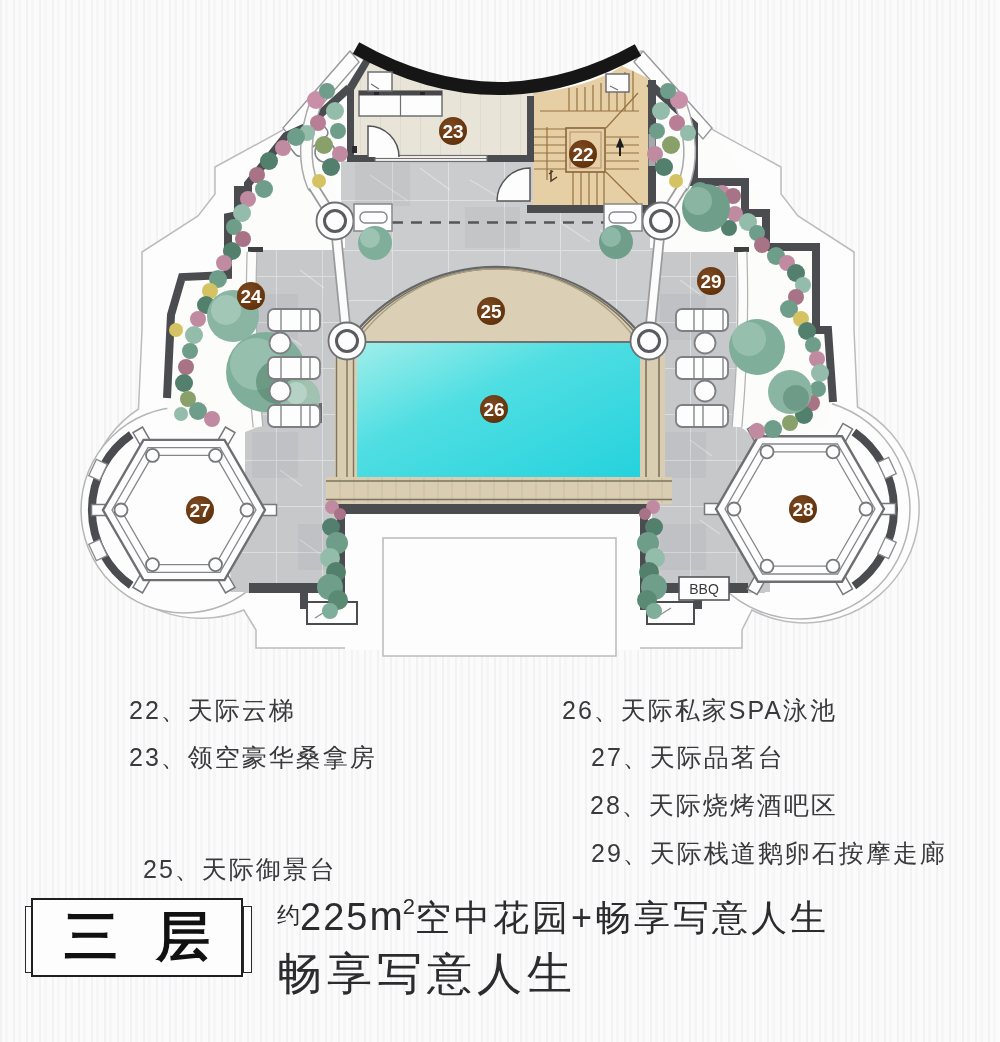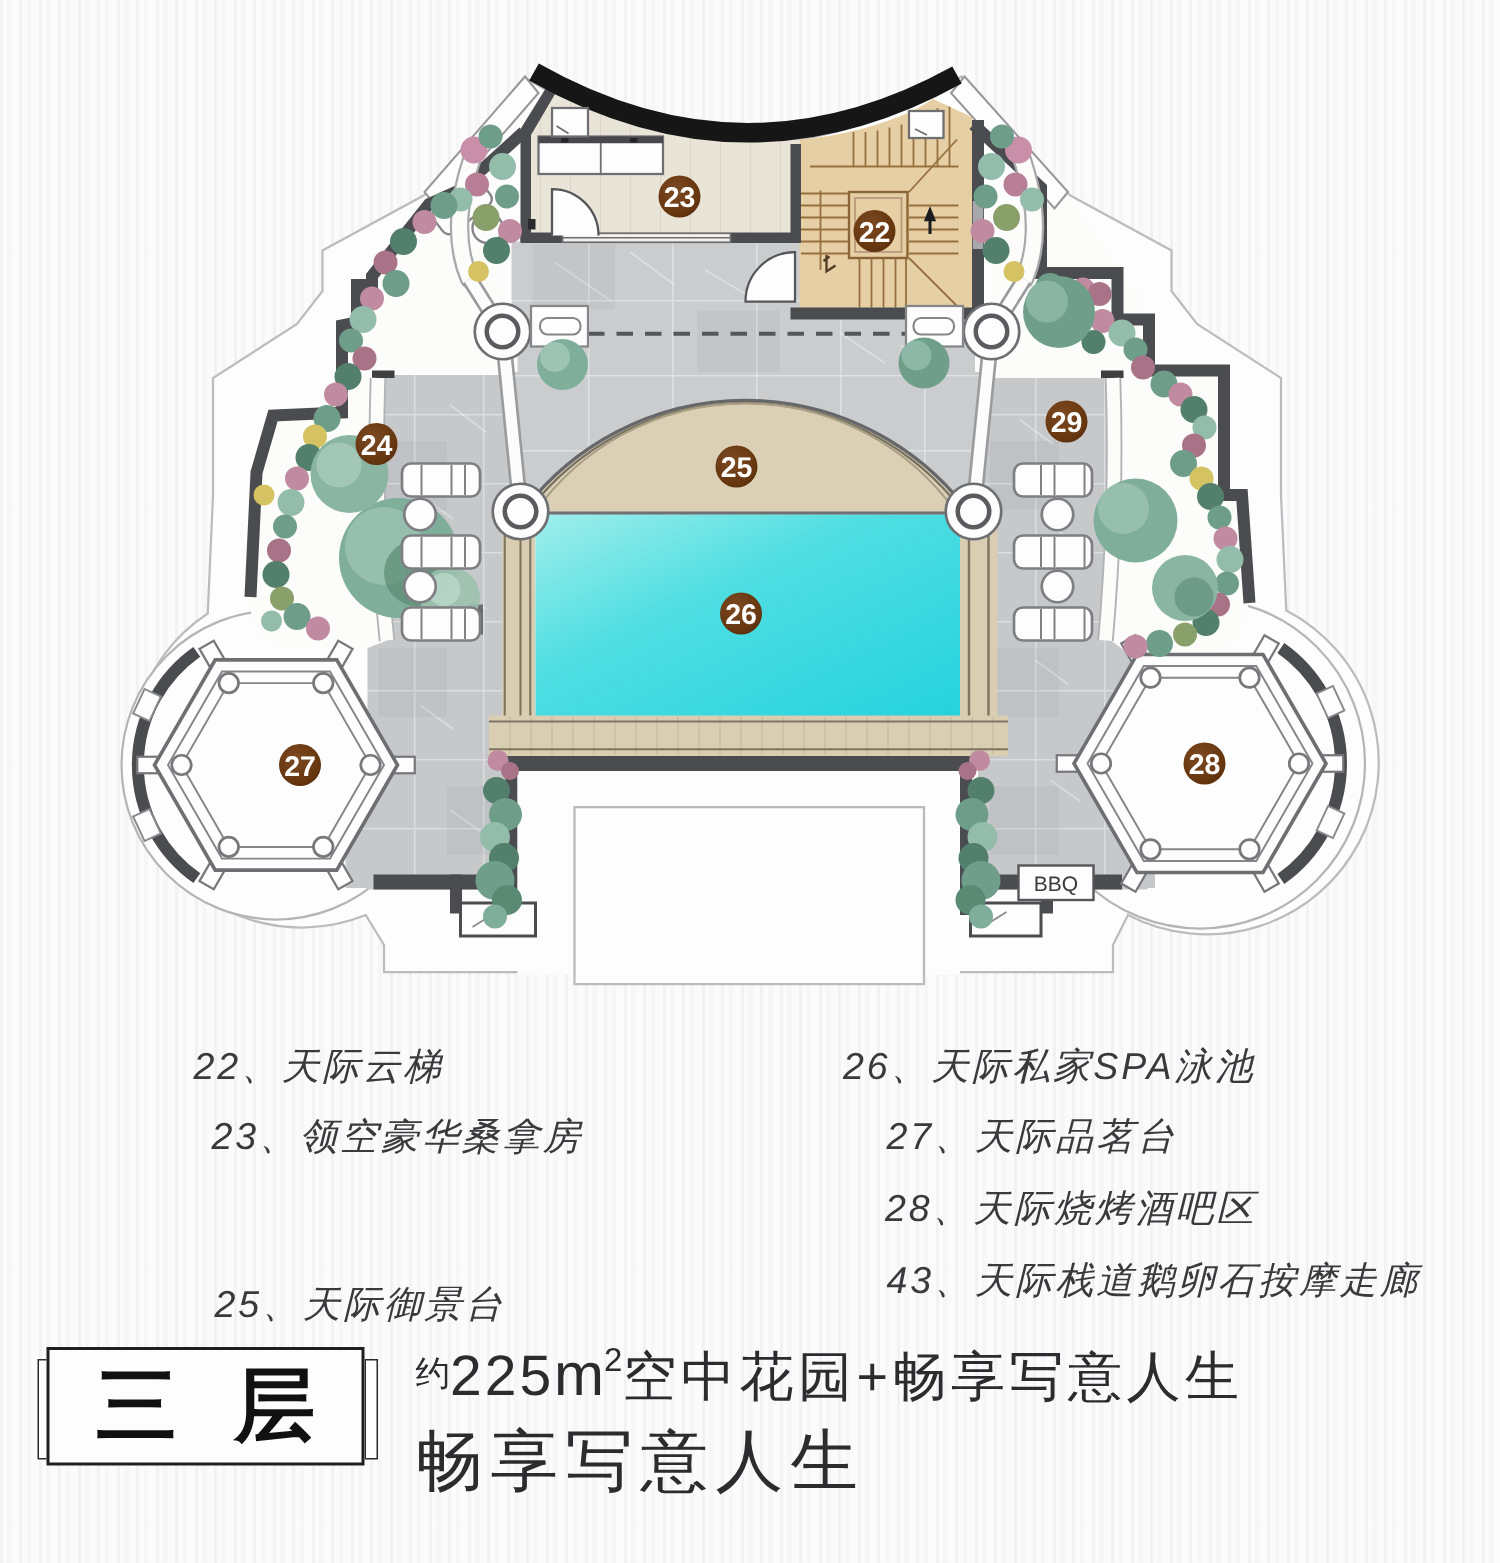--- a/index.html
+++ b/index.html
@@ -5,21 +5,21 @@
 html,body{margin:0;padding:0;}
 body{
   width:1000px;height:1042px;overflow:hidden;
   font-family:"Liberation Sans", sans-serif;
   background:
     repeating-linear-gradient(90deg, rgba(210,210,214,0.22) 0 2px, rgba(255,255,255,0) 2px 5px, rgba(222,222,226,0.16) 5px 8px, rgba(255,255,255,0) 8px 13px),
     #fbfbfc;
 }
 #stage{position:relative;width:1000px;height:1042px;}
 svg{position:absolute;left:0;top:0;}
-.legend{position:absolute;color:#3a3a3c;font-size:25px;letter-spacing:2px;white-space:nowrap;font-style:italic;}
+.legend{position:absolute;color:#3a3a3c;font-size:25px;letter-spacing:2px;white-space:nowrap;}
 .t1{position:absolute;color:#2c2c2e;white-space:nowrap;}
 </style>
 </head>
 <body>
 <div id="stage">
 <svg width="1000" height="1042" viewBox="0 0 1000 1042">
 <defs>
 <pattern id="tile" width="46" height="46" patternUnits="userSpaceOnUse">
   <rect width="46" height="46" fill="#c7c8ca"></rect>
   <path d="M46 0H0V46" fill="none" stroke="#dcdddf" stroke-width="2"></path>
@@ -544,27 +544,27 @@
         </g>
 
 <g>
           <circle cx="711" cy="281" r="14" fill="url(#badge)"></circle>
           <text x="711" y="288" fill="#fff">29</text>
         </g>
 </g>
 </svg>
 
 <div class="legend" style="left:129px;top:694px;">22、天际云梯</div>
-<div class="legend" style="left:129px;top:741px;margin-left:12px;">23、领空豪华桑拿房</div>
+<div class="legend" style="left:129px;top:741px;">23、领空豪华桑拿房</div>
 <div class="legend" style="left:143px;top:837px;margin-top:16px;">25、天际御景台</div>
 
 <div class="legend" style="left:562px;top:694px;">26、天际私家SPA泳池</div>
 <div class="legend" style="left:591px;top:741px;">27、天际品茗台</div>
 <div class="legend" style="left:590px;top:789px;">28、天际烧烤酒吧区</div>
-<div class="legend" style="left:591px;top:837px;">43、天际栈道鹅卵石按摩走廊</div>
+<div class="legend" style="left:591px;top:837px;">29、天际栈道鹅卵石按摩走廊</div>
 
 <div style="position:absolute;left:25px;top:906px;width:7px;height:65px;border:1.6px solid #2a2a2c;background:#fdfdfd;"></div>
 <div style="position:absolute;left:243px;top:906px;width:7px;height:65px;border:1.6px solid #2a2a2c;background:#fdfdfd;"></div>
 <div style="position:absolute;left:31px;top:898px;width:212px;height:79px;border:2.5px solid #1f1f21;background:#fdfdfd;box-sizing:border-box;"></div>
 <div style="position:absolute;left:31px;top:898px;width:212px;height:79px;display:flex;align-items:center;justify-content:center;gap:38px;font-size:54px;font-weight:bold;color:#111;">
       <span>三</span>
       <span>层</span>
     </div>
 
 <div class="t1" style="left:277px;top:894px;font-size:33px;">

